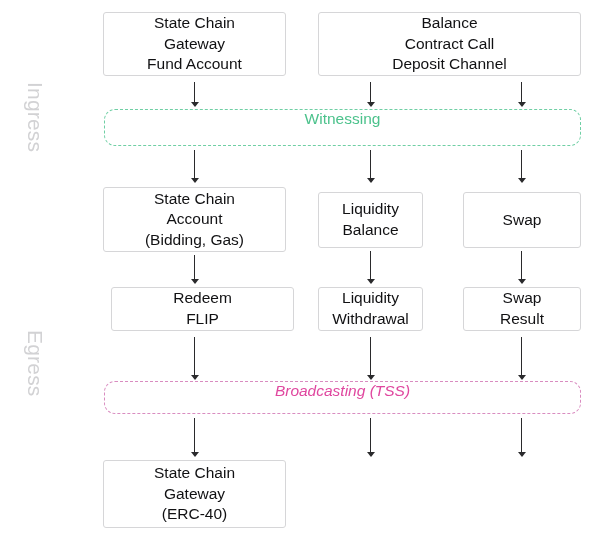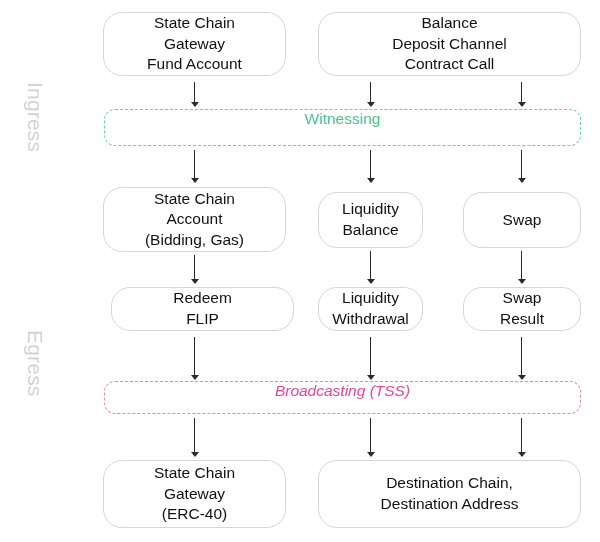--- a/index.html
+++ b/index.html
@@ -22,21 +22,21 @@
     transform-origin:0 0;
     transform:rotate(90deg);
     -webkit-font-smoothing:antialiased;
   }
 
   
   .node{
     position:absolute;
     box-sizing:border-box;
     border:1px solid #d6d6d8;
-    border-radius:19px;
+    border-radius:3px;
     background:#ffffff;
     color:#111113;
     font-size:15.5px;
     line-height:1.33;
     text-align:center;
     display:flex;
     align-items:center;
     justify-content:center;
     padding:2px 6px;
     -webkit-font-smoothing:antialiased;
@@ -94,22 +94,22 @@
     <span class="lines">
       <span>State Chain</span>
       <span>Gateway</span>
       <span>Fund Account</span>
     </span>
   </div>
 
   <div class="node" style="left:318px;top:12px;width:263px;height:64px;">
     <span class="lines">
       <span>Balance</span>
+      <span>Contract Call</span>
       <span>Deposit Channel</span>
-      <span>Contract Call</span>
     </span>
   </div>
 
   <div class="arrow" style="left:189px;top:82px;height:26px;">
     <div class="shaft" style="height:21px;"></div>
     <div class="head" style="top:20px;"></div>
   </div>
   <div class="arrow" style="left:365px;top:82px;height:26px;">
     <div class="shaft" style="height:21px;"></div>
     <div class="head" style="top:20px;"></div>
@@ -222,20 +222,14 @@
   </div>
 
   <div class="node" style="left:103px;top:460px;width:183px;height:68px;">
     <span class="lines">
       <span>State Chain</span>
       <span>Gateway</span>
       <span>(ERC-40)</span>
     </span>
   </div>
 
-  <div class="node" style="left:318px;top:460px;width:263px;height:68px;">
-    <span class="lines">
-      <span>Destination Chain,</span>
-      <span>Destination Address</span>
-    </span>
-  </div>
 
 </div>
 
 </body></html>

